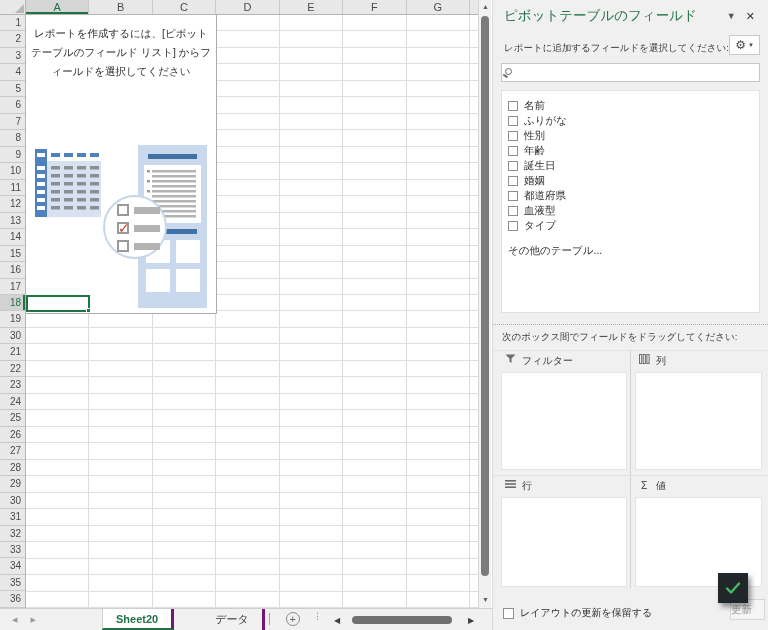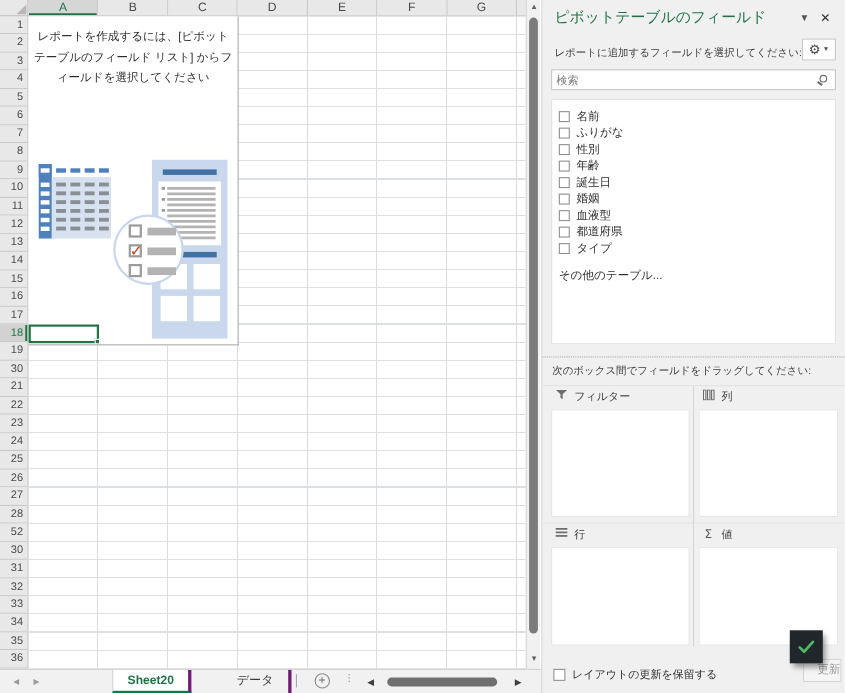--- a/index.html
+++ b/index.html
@@ -88,21 +88,21 @@
   .area-box { position:absolute; background:#fff; border:1px solid #e4e4e4; }
   #areas-vline { position:absolute; left:137px; top:351px; width:1px; height:237px; background:#d4d4d4; }
   #areas-topline { position:absolute; left:0px; right:0px; top:350px; height:1px; background:#e3e3e3; }
   #areas-midline { position:absolute; left:0px; right:0px; top:475px; height:1px; background:#e3e3e3; }
   .ai { display:inline-flex; width:12px; justify-content:center; }
   .sum-g { font-size:11px; color:#5a5a5a; font-family:"DejaVu Sans",sans-serif; }
 
   #defer-row { position:absolute; left:10px; top:606px; display:flex; align-items:center; gap:6px; }
   #defer-check { width:11px; height:11px; border:1px solid #8f8f8f; background:#fff; }
   #defer-label { font-size:10px; color:#2e2e2e; }
-  #update-btn { position:absolute; right:3px; top:599px; width:35px; height:21px; background:#f5f5f5; border:1px solid #d6d6d6; color:#9d9d9d; font-size:10.5px; text-align:right; line-height:19px; }
+  #update-btn { position:absolute; right:3px; top:599px; width:35px; height:21px; background:#f5f5f5; border:1px solid #d6d6d6; color:#9d9d9d; font-size:10.5px; text-align:left; line-height:19px; }
   #check-overlay { position:absolute; left:225px; top:573px; width:30px; height:30px; background:#21262a; box-shadow:3px 4px 5px rgba(0,0,0,.4); display:flex; align-items:center; justify-content:center; }
 </style>
 </head>
 <body>
 
 <div id="app">
 
   <div id="sheet">
     <div id="corner">
         <div class="tri"></div>
@@ -139,21 +139,21 @@
         <div class="row-h">19</div>
         <div class="row-h">30</div>
         <div class="row-h">21</div>
         <div class="row-h">22</div>
         <div class="row-h">23</div>
         <div class="row-h">24</div>
         <div class="row-h">25</div>
         <div class="row-h">26</div>
         <div class="row-h">27</div>
         <div class="row-h">28</div>
-        <div class="row-h">52</div>
+        <div class="row-h">29</div>
         <div class="row-h">30</div>
         <div class="row-h">31</div>
         <div class="row-h">32</div>
         <div class="row-h">33</div>
         <div class="row-h">34</div>
         <div class="row-h">35</div>
         <div class="row-h">36</div>
       </div>
     <div id="gridbg"></div>
 
@@ -292,21 +292,20 @@
       <span class="pane-ico">▼</span>
       <span class="pane-ico" id="pane-close">✕</span>
     </div>
     <div id="pane-sub">レポートに追加するフィールドを選択してください:</div>
     <div id="gear-btn">
       <span class="g">⚙</span>
       <span class="dd">▼</span>
     </div>
 
     <div id="search">
-      <span class="ph">検索</span>
       <span id="mag">
           <span class="lens"></span>
           <span class="stem"></span>
         </span>
     </div>
 
     <div id="field-list">
       <div id="field-items">
           <div class="field-item">
             <span class="field-check"></span>
@@ -327,25 +326,25 @@
           <div class="field-item">
             <span class="field-check"></span>
             <span class="field-label">誕生日</span>
           </div>
           <div class="field-item">
             <span class="field-check"></span>
             <span class="field-label">婚姻</span>
           </div>
           <div class="field-item">
             <span class="field-check"></span>
+            <span class="field-label">都道府県</span>
+          </div>
+          <div class="field-item">
+            <span class="field-check"></span>
             <span class="field-label">血液型</span>
-          </div>
-          <div class="field-item">
-            <span class="field-check"></span>
-            <span class="field-label">都道府県</span>
           </div>
           <div class="field-item">
             <span class="field-check"></span>
             <span class="field-label">タイプ</span>
           </div>
         </div>
       <div id="more-tables">その他のテーブル...</div>
     </div>
 
     <div id="drag-sep"></div>

